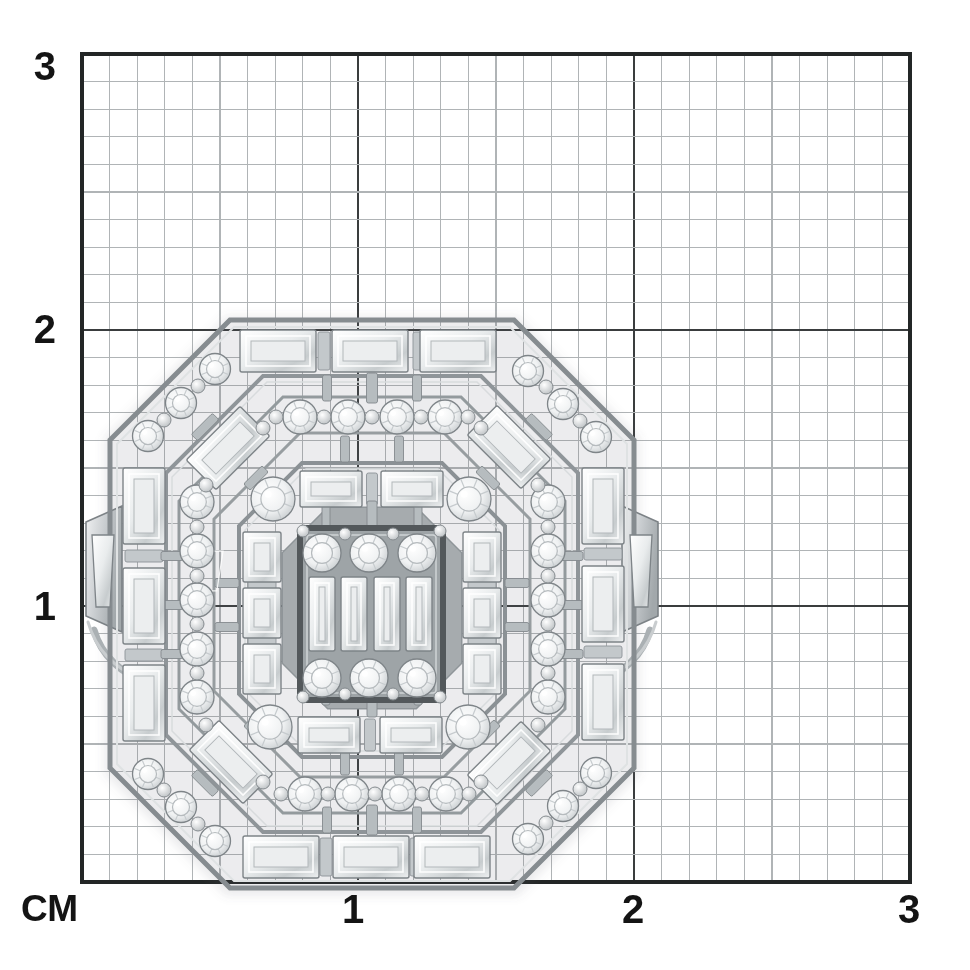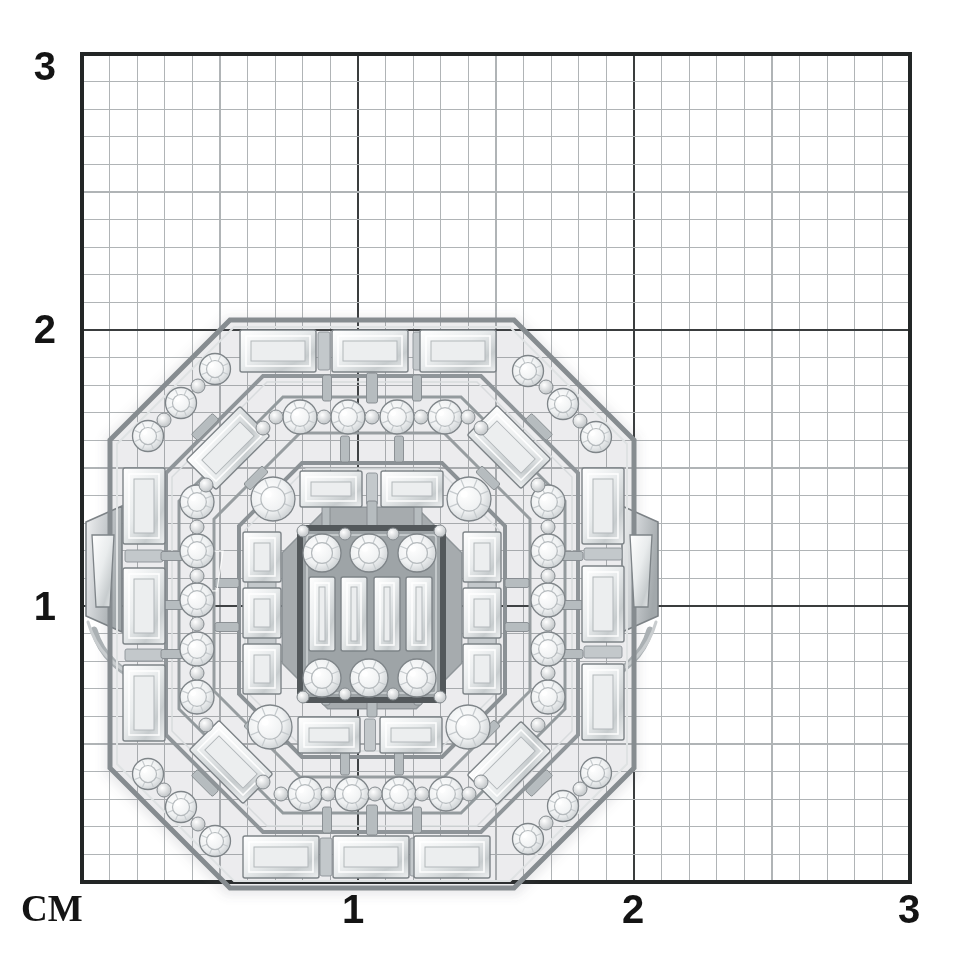--- a/index.html
+++ b/index.html
@@ -984,14 +984,14 @@
         <circle cx="393" cy="694" r="6" fill="url(#gBead)" stroke="#858b8f" stroke-width="1"></circle>
       </g>
   </svg>
 
   <div class="axis-label left" style="left:22px;top:44px;">3</div>
   <div class="axis-label left" style="left:22px;top:307px;">2</div>
   <div class="axis-label left" style="left:22px;top:584px;">1</div>
   <div class="axis-label bottom" style="left:331px;top:887px;">1</div>
   <div class="axis-label bottom" style="left:611px;top:887px;">2</div>
   <div class="axis-label bottom" style="left:887px;top:887px;">3</div>
-  <div class="unit-label" style="left:21px;top:887px;font-family:Liberation Serif, serif;">СМ</div>
+  <div class="unit-label" style="left:21px;top:887px;">СМ</div>
 </div>
 
 </body></html>

